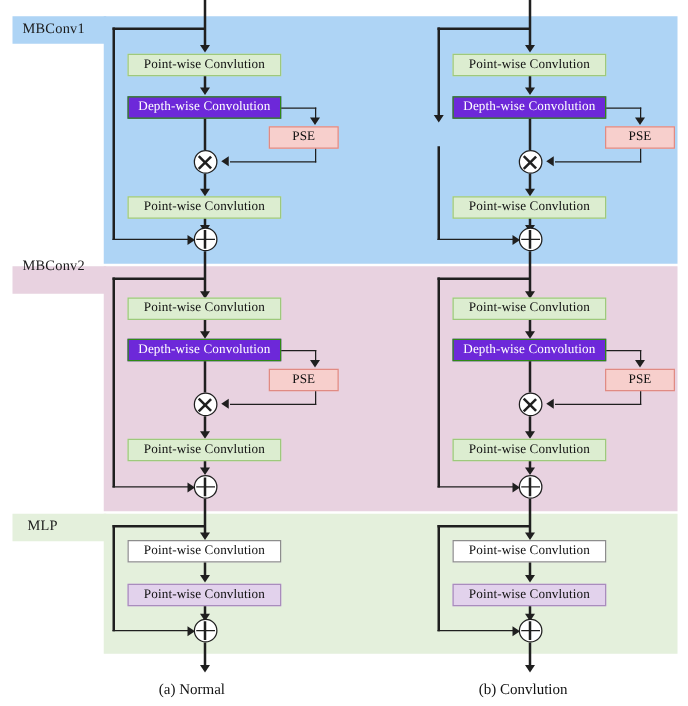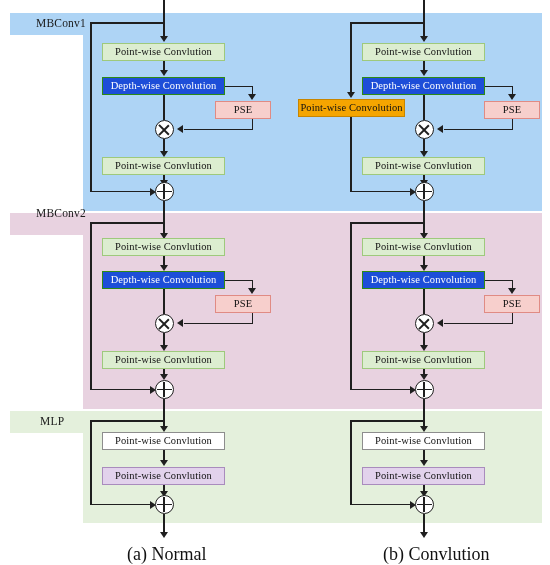--- a/index.html
+++ b/index.html
@@ -5,30 +5,30 @@
   html,body{margin:0;padding:0;background:#ffffff;}
   body{width:550px;height:565px;overflow:hidden;
        font-family:"Liberation Serif", serif;}
   #stage{position:relative;width:550px;height:565px;background:#fff;}
 
   
   .band{position:absolute;}
   .band-main{position:absolute;}
   .band-tab{position:absolute;}
   .band-label{position:absolute;font-size:11.5px;color:#1a1a1a;
-              white-space:nowrap;letter-spacing:.2px;margin-left:18px;}
+              white-space:nowrap;letter-spacing:.2px;}
 
   
   .node{position:absolute;box-sizing:border-box;
         display:flex;align-items:center;justify-content:center;
         font-size:10.5px;line-height:1;color:#111;
         white-space:nowrap;letter-spacing:.1px;}
 
   .n-pw     {background:#dcedd0;border:1.1px solid #9ec97c;}
-  .n-dw     {background:#1d4ed8;border:1.1px solid #2f8a14;color:#fff;}
+  .n-dw     {background:#6d28d9;border:1.1px solid #2f8a14;color:#fff;}
   .n-pse    {background:#f7cfcc;border:1.1px solid #e08b84;}
   .n-orange {background:#f5a500;border:1.1px solid #c78500;color:#111;}
   .n-white  {background:#ffffff;border:1.1px solid #8d8d8d;}
   .n-purple {background:#e2d2ec;border:1.1px solid #a98cbd;}
 
   
   .ln{position:absolute;background:#1f1f1f;}
   .vl{width:1.6px;}
   .hl{height:1.6px;}
 
@@ -46,21 +46,21 @@
       border-radius:50%;background:#fff;border:1.6px solid #1f1f1f;}
   .op i{position:absolute;background:#1f1f1f;display:block;}
   .op-plus .h{left:1px;right:1px;top:50%;height:1.5px;margin-top:-.75px;}
   .op-plus .v{top:1px;bottom:1px;left:50%;width:1.5px;margin-left:-.75px;}
   .op-mul .d1{left:50%;top:1.5px;bottom:1.5px;width:1.5px;margin-left:-.75px;
               transform:rotate(45deg);}
   .op-mul .d2{left:50%;top:1.5px;bottom:1.5px;width:1.5px;margin-left:-.75px;
               transform:rotate(-45deg);}
 
   
-  .caption{position:absolute;font-size:18px;color:#111;white-space:nowrap;}
+  .caption{position:absolute;font-size:12px;color:#111;white-space:nowrap;}
 </style>
 </head>
 <body>
 
 <div id="stage">
 
   <div class="band band-tab" style="left:10px;top:13px;width:75px;height:22px;background:#aed4f5;"></div>
   <div class="band band-main" style="left:83px;top:13px;width:459px;height:198px;background:#aed4f5;"></div>
   <div class="band-label" style="left:18px;top:17px;">MBConv1</div>
 
@@ -190,21 +190,20 @@
 
   <div class="caption" style="left:127px;top:544px;">(a)  Normal</div>
 
   <div class="ln vl" style="left:423px;top:0px;width:1.6px;height:38px;"></div>
   <div class="arw arw-d" style="left:419.6px;top:36px;"></div>
 
   <div class="ln hl" style="left:350px;top:22px;width:74px;height:1.6px;"></div>
   <div class="ln vl" style="left:350px;top:22px;width:1.6px;height:72px;"></div>
   <div class="arw arw-d" style="left:346.6px;top:92px;"></div>
 
-  <div class="node n-orange" style="left:298px;top:99px;width:107px;height:18px;">Point-wise Convolution</div>
 
   <div class="ln vl" style="left:350px;top:117px;width:1.6px;height:75px;"></div>
   <div class="ln hl" style="left:350px;top:190.5px;width:62px;height:1.6px;"></div>
   <div class="arw arw-r" style="left:410px;top:187.5px;"></div>
 
   <div class="node n-pw" style="left:362px;top:43px;width:123px;height:18px;">Point-wise Convlution</div>
 
   <div class="ln vl" style="left:423px;top:61px;width:1.6px;height:12px;"></div>
   <div class="arw arw-d" style="left:419.6px;top:70px;"></div>
 

